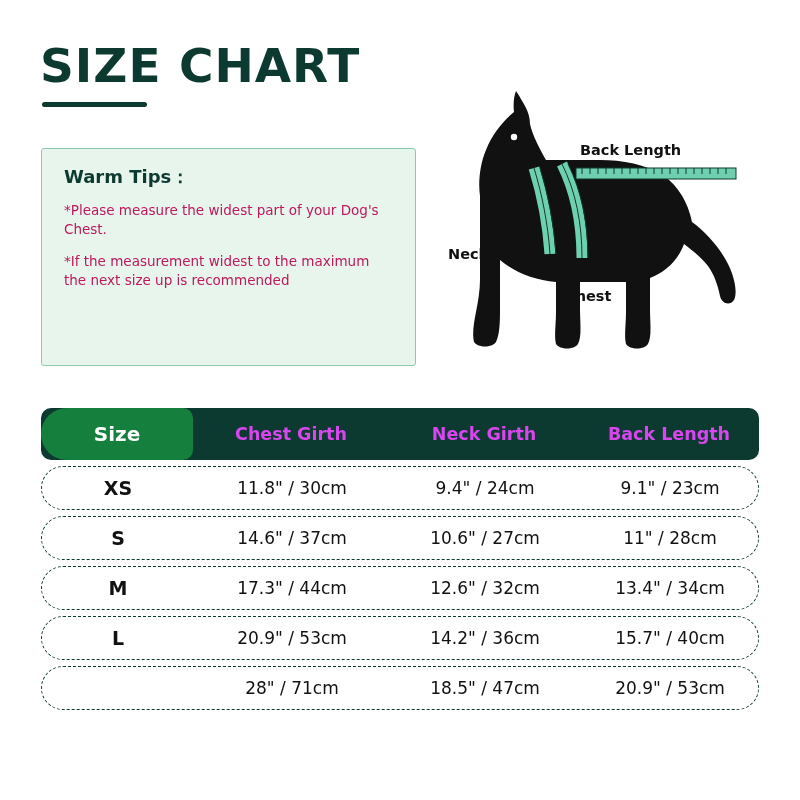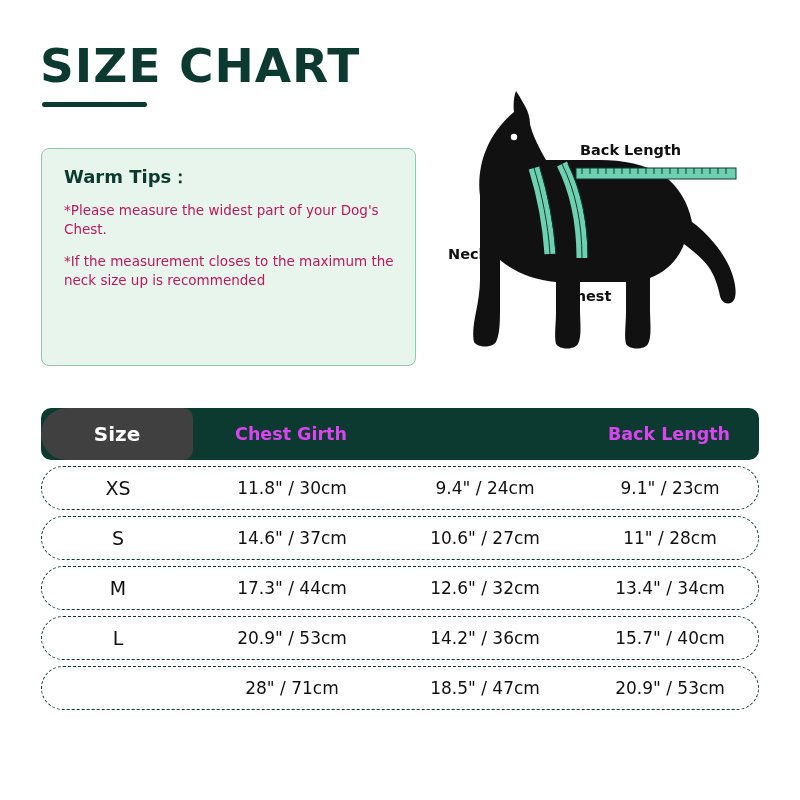--- a/index.html
+++ b/index.html
@@ -43,21 +43,21 @@
 
   
   .tips-box {
     position: absolute;
     left: 41px;
     top: 148px;
     width: 375px;
     height: 218px;
     background: #e8f5ec;
     border: 1.5px solid #8fc9ad;
-    border-radius: 8px;
+    border-radius: 3px;
     box-sizing: border-box;
     padding: 16px 20px 10px 22px;
   }
   .tips-title {
     font-size: 18px;
     font-weight: bold;
     color: #0c3a30;
     margin-bottom: 12px;
   }
   .tip {
@@ -98,21 +98,21 @@
     height: 52px;
     background: #0c3a30;
     border-radius: 10px;
   }
   .size-pill {
     position: absolute;
     left: 0;
     top: 0;
     width: 152px;
     height: 52px;
-    background: #404040;
+    background: #15803d;
     border-radius: 26px 10px 10px 26px;
     display: flex;
     align-items: center;
     justify-content: center;
   }
   .size-pill span {
     color: #ffffff;
     font-size: 20px;
     font-weight: bold;
   }
@@ -142,37 +142,37 @@
   .cell {
     position: absolute;
     top: 0;
     height: 42px;
     display: flex;
     align-items: center;
     justify-content: center;
     font-size: 17px;
     color: #111111;
   }
-  .cell-size { left: 0;    width: 152px; font-size: 19px; }
+  .cell-size { left: 0;    width: 152px; font-size: 19px; font-weight: bold; }
   .cell-chest{ left: 152px; width: 196px; }
   .cell-neck { left: 348px; width: 190px; }
   .cell-back { left: 538px; width: 180px; }
 </style>
 </head>
 <body>
 
 <div class="page">
 
   <div class="title">SIZE CHART</div>
   <div class="title-underline"></div>
 
   <div class="tips-box">
     <div class="tips-title">Warm Tips：</div>
     <div class="tip">*Please measure the widest part of your Dog's Chest.</div>
-    <div class="tip">*If the measurement closes to the maximum the neck size up is recommended</div>
+    <div class="tip">*If the measurement widest to the maximum the next size up is recommended</div>
   </div>
 
   <div class="dog-area">
     <svg width="350" height="305" viewBox="0 0 350 305">
 
       <path fill="#111111" d="
         M96,18
         C92,10 88,4 86,1
         C84,6 83,14 84,22
         C74,30 62,44 56,60
@@ -252,20 +252,21 @@
     <div class="dog-label lbl-chest">Chest</div>
   </div>
 
   <div class="table-wrap">
 
     <div class="thead">
       <div class="size-pill">
         <span>Size</span>
       </div>
       <div class="th th-chest">Chest Girth</div>
+      <div class="th th-neck">Neck Girth</div>
       <div class="th th-back">Back Length</div>
     </div>
 
     <div class="row">
       <div class="cell cell-size">XS</div>
       <div class="cell cell-chest">11.8" / 30cm</div>
       <div class="cell cell-neck">9.4" / 24cm</div>
       <div class="cell cell-back">9.1" / 23cm</div>
     </div>
 

